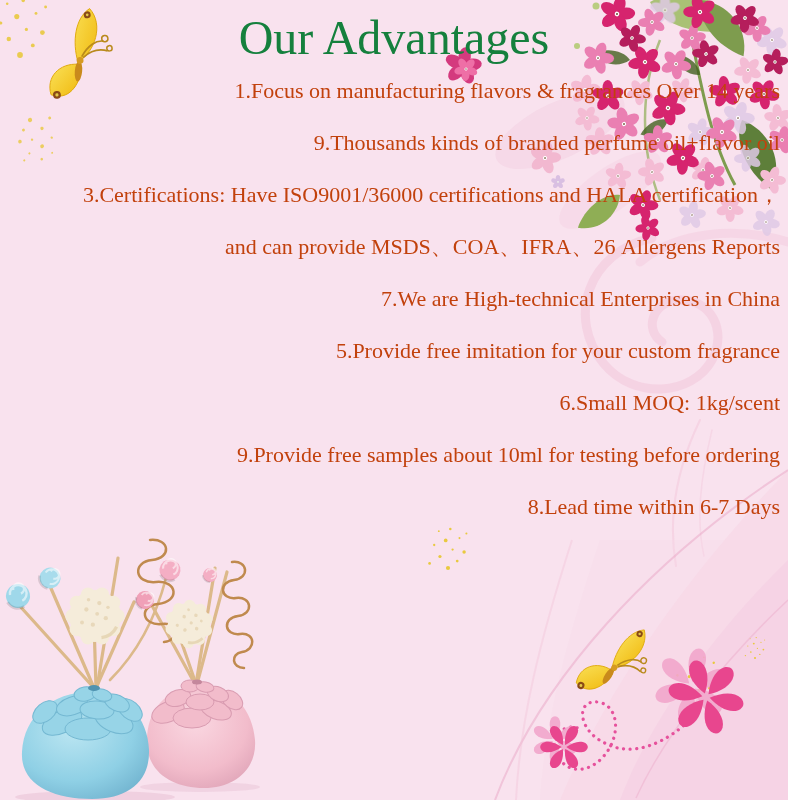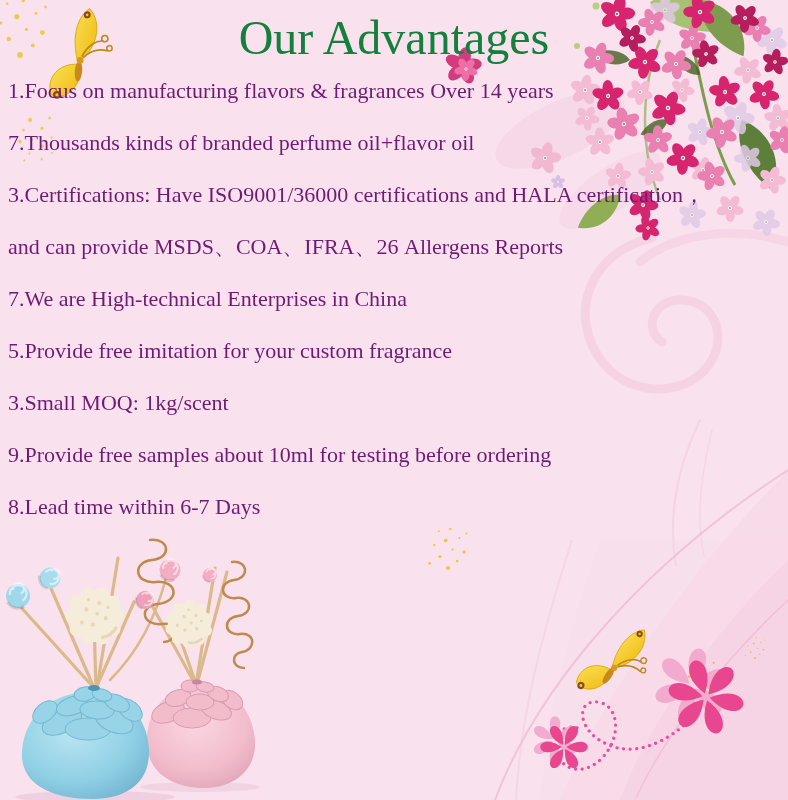--- a/index.html
+++ b/index.html
@@ -17,22 +17,23 @@
     font-size:48px;line-height:60px;
     color:#15803d;letter-spacing:0px;
     z-index:2;white-space:nowrap;
   }
   #advantages{
     position:absolute;left:8px;top:65px;width:772px;
     z-index:2;
   }
   .adv-line{
     height:52px;line-height:52px;
-    font-size:22px;color:#701a75;
+    font-size:22px;color:#c2410c;
     white-space:nowrap;
+    text-align:right;
   }
 </style>
 </head>
 <body>
 
 <div id="poster">
 
   <svg id="decor" viewBox="0 0 788 800" xmlns="http://www.w3.org/2000/svg">
     <defs>
       <linearGradient id="gold" x1="0" y1="0" x2="1" y2="1">
@@ -315,23 +316,23 @@
         </g>
         <ellipse cx="94" cy="688" rx="6" ry="3" fill="#4f93b0"></ellipse>
       </g>
     </g>
   </svg>
 
   <div id="title">Our Advantages</div>
 
   <div id="advantages">
     <div class="adv-line">1.Focus on manufacturing flavors &amp; fragrances Over 14 years</div>
-    <div class="adv-line">7.Thousands kinds of branded perfume oil+flavor oil</div>
+    <div class="adv-line">9.Thousands kinds of branded perfume oil+flavor oil</div>
     <div class="adv-line">3.Certifications: Have ISO9001/36000 certifications and HALA certification，</div>
     <div class="adv-line">and can provide MSDS、COA、IFRA、26 Allergens Reports</div>
     <div class="adv-line">7.We are High-technical Enterprises in China</div>
     <div class="adv-line">5.Provide free imitation for your custom fragrance</div>
-    <div class="adv-line">3.Small MOQ: 1kg/scent</div>
+    <div class="adv-line">6.Small MOQ: 1kg/scent</div>
     <div class="adv-line">9.Provide free samples about 10ml for testing before ordering</div>
     <div class="adv-line">8.Lead time within 6-7 Days</div>
   </div>
 
 </div>
 
 </body></html>

